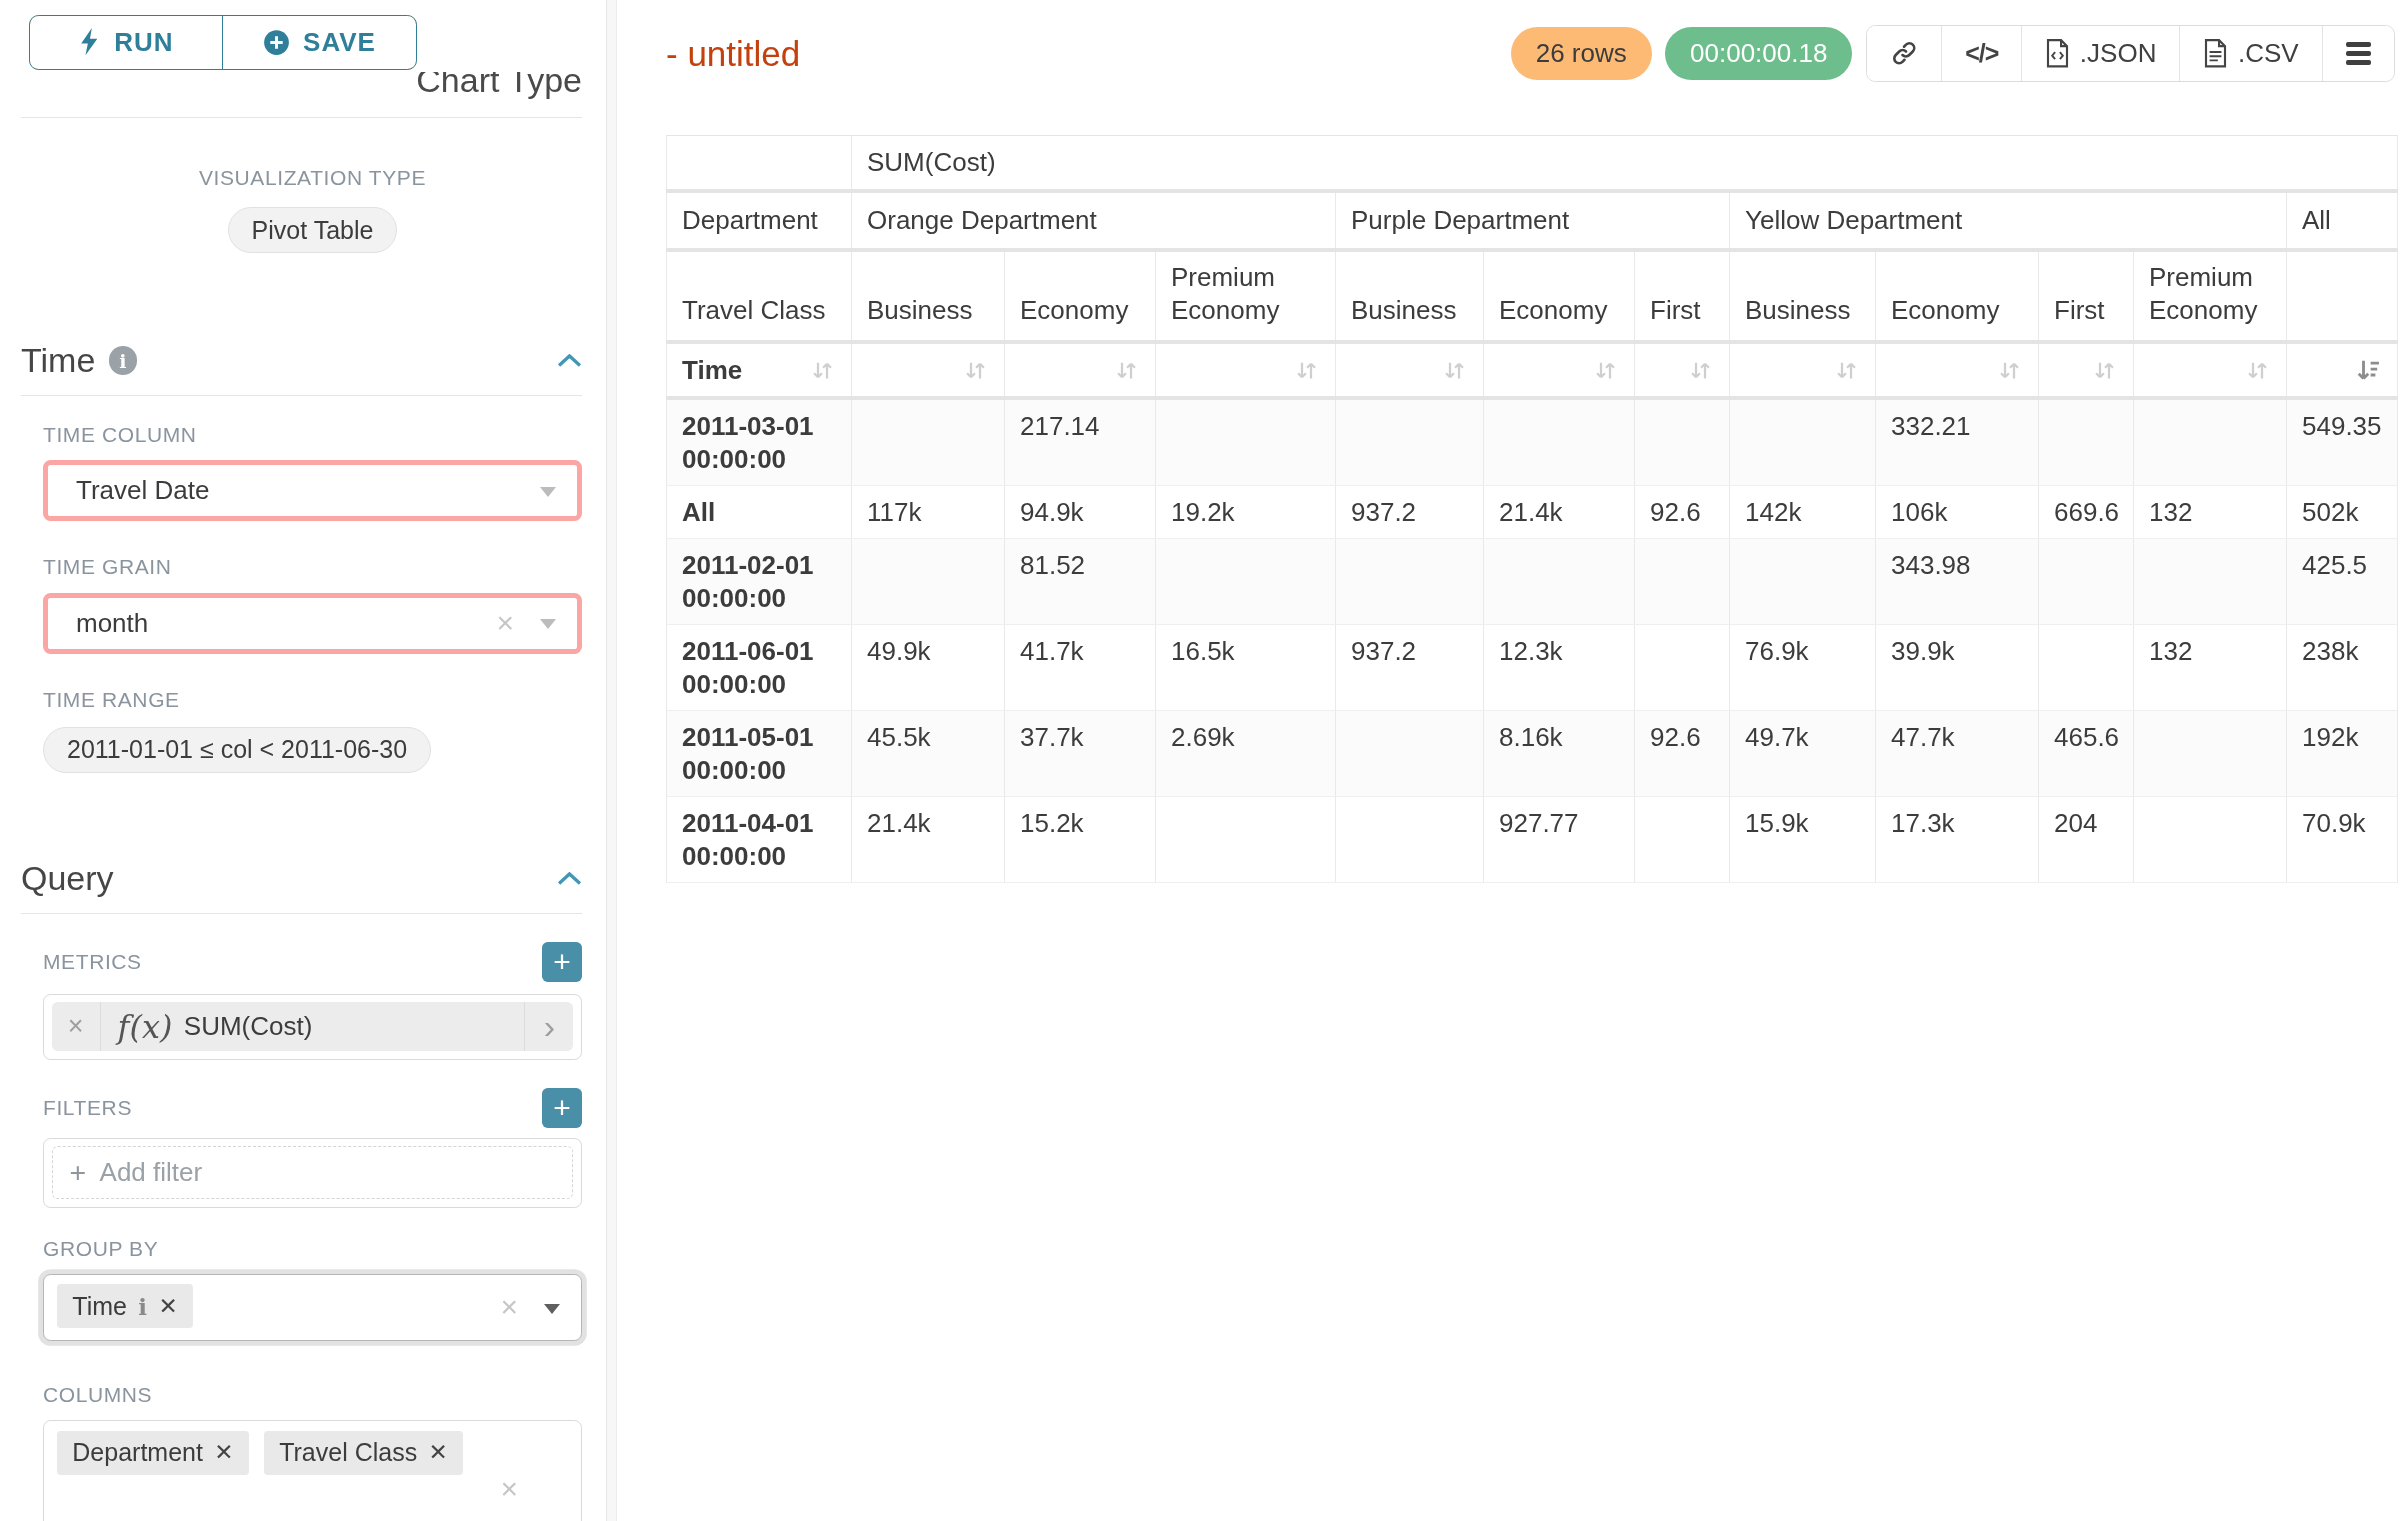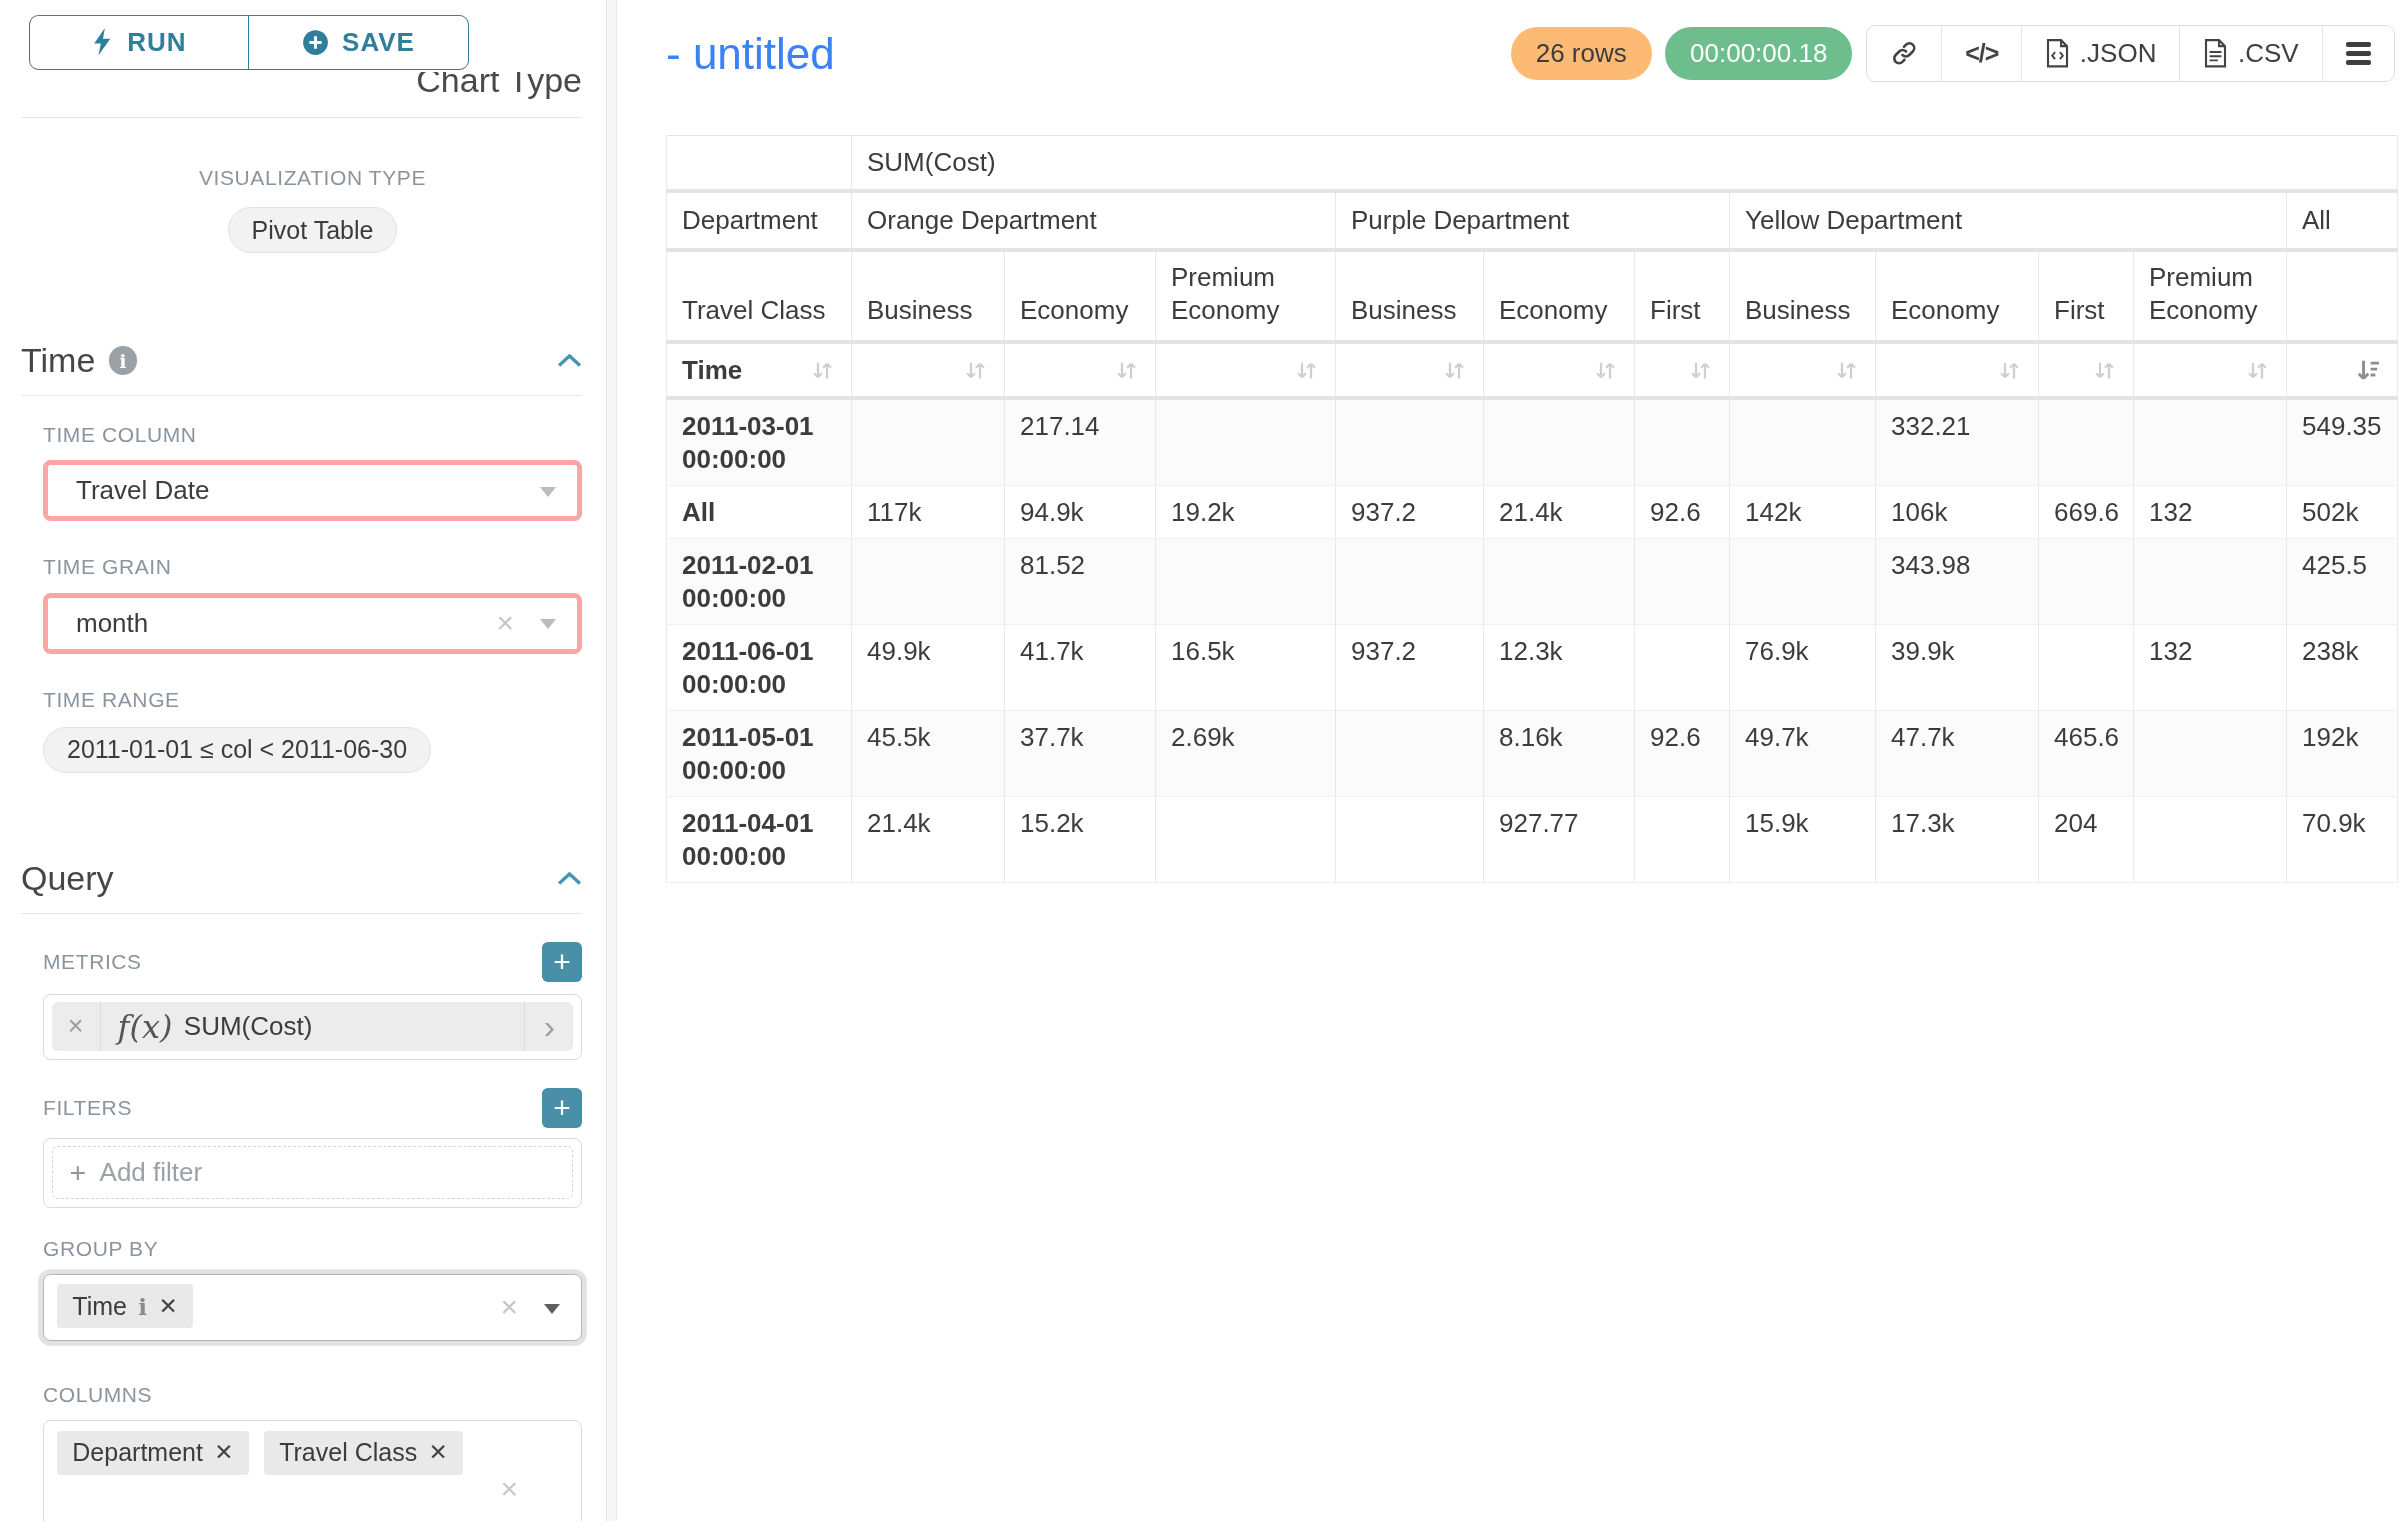--- a/index.html
+++ b/index.html
@@ -8,21 +8,21 @@
 
   
   .sidebar { position:absolute; left:0; top:0; width:606px; height:1522px; background:#fff;
     padding:0 24px 0 21px; overflow:hidden; }
   .vgutter { position:absolute; left:606px; top:0; width:11.4px; height:1522px;
     background:#f7f7f7; border-left:1px solid #e8e8e8; border-right:1px solid #ececec; }
   .dots { position:absolute; top:65px; left:549px; display:flex; gap:8.6px; }
   .dots i { width:12.4px; height:4.8px; border-radius:2.9px; background:#4596b5; display:block; }
 
   .btnbar { padding-top:15px; background:#fff; position:relative; z-index:2; }
-  .btn-group-run { display:flex; width:440px; margin-left:7.6px; border:1.9px solid #2f7f9b;
+  .btn-group-run { display:flex; width:388px; margin-left:7.6px; border:1.9px solid #2f7f9b;
     border-radius:9.5px; overflow:hidden; background:#a16207; }
   .btn-group-run button { flex:1; height:53px; display:flex; align-items:center; justify-content:center;
     gap:13.3px; background:#fff; border:none; color:#2f7f9b; font-family:inherit;
     font-size:26px; font-weight:700; letter-spacing:1px; cursor:pointer; }
   .btn-group-run button + button { border-left:1.9px solid #2f7f9b; }
 
   .clipped-heading { height:32px; overflow:hidden; margin-top:1.9px; }
   .clipped-heading span { display:block; font-size:34px; color:#4a4a4a; transform:translateY(-11.4px);text-align:right; }
   .divider { border:none; border-top:1px solid #e6e6e6; margin:13.3px 0 0 0; }
 
@@ -77,21 +77,21 @@
     background:#e9e9e9; border-radius:3.8px; font-size:25px; color:#3c3c3c; cursor:pointer;
     margin-right:11.4px; }
   .sel-pill .pinfo { font-family:"DejaVu Serif",serif; font-weight:700; color:#8a8a8a; font-size:23px; }
   .sel-pill .px { font-weight:700; color:#444; font-size:23px; }
   .hint { font-size:25px; color:#9b9b9b; margin:11.4px 0 0 1.9px; }
 
   
   .main { position:absolute; left:617px; top:0; width:1789px; height:1522px;
     padding:0 11.4px 0 49px; background:#fff; }
   .title-row { display:flex; justify-content:space-between; align-items:center; margin-top:25px; }
-  .page-title { font-size:44px; font-weight:400; color:#3b82f6; }
+  .page-title { font-size:35px; font-weight:400; color:#c2410c; }
   .badges { display:flex; align-items:center; gap:13.3px; }
   .badge { height:53px; display:inline-flex; align-items:center; padding:0 25px;
     border-radius:28.5px; font-size:26px; }
   .badge.rows { background:#fdba74; color:#3c3c3c; }
   .badge.timer { background:#6dbe8c; color:#fff; }
   .export-group { display:flex; border:1px solid #dcdcdc; border-radius:9.5px; overflow:hidden; }
   .export-group button { height:55px; padding:0 23px; background:#fff; border:none;
     display:flex; align-items:center; gap:9.5px; font-family:inherit; font-size:26px;
     color:#3f3f3f; cursor:pointer; }
   .export-group button + button { border-left:1px solid #e3e3e3; }

